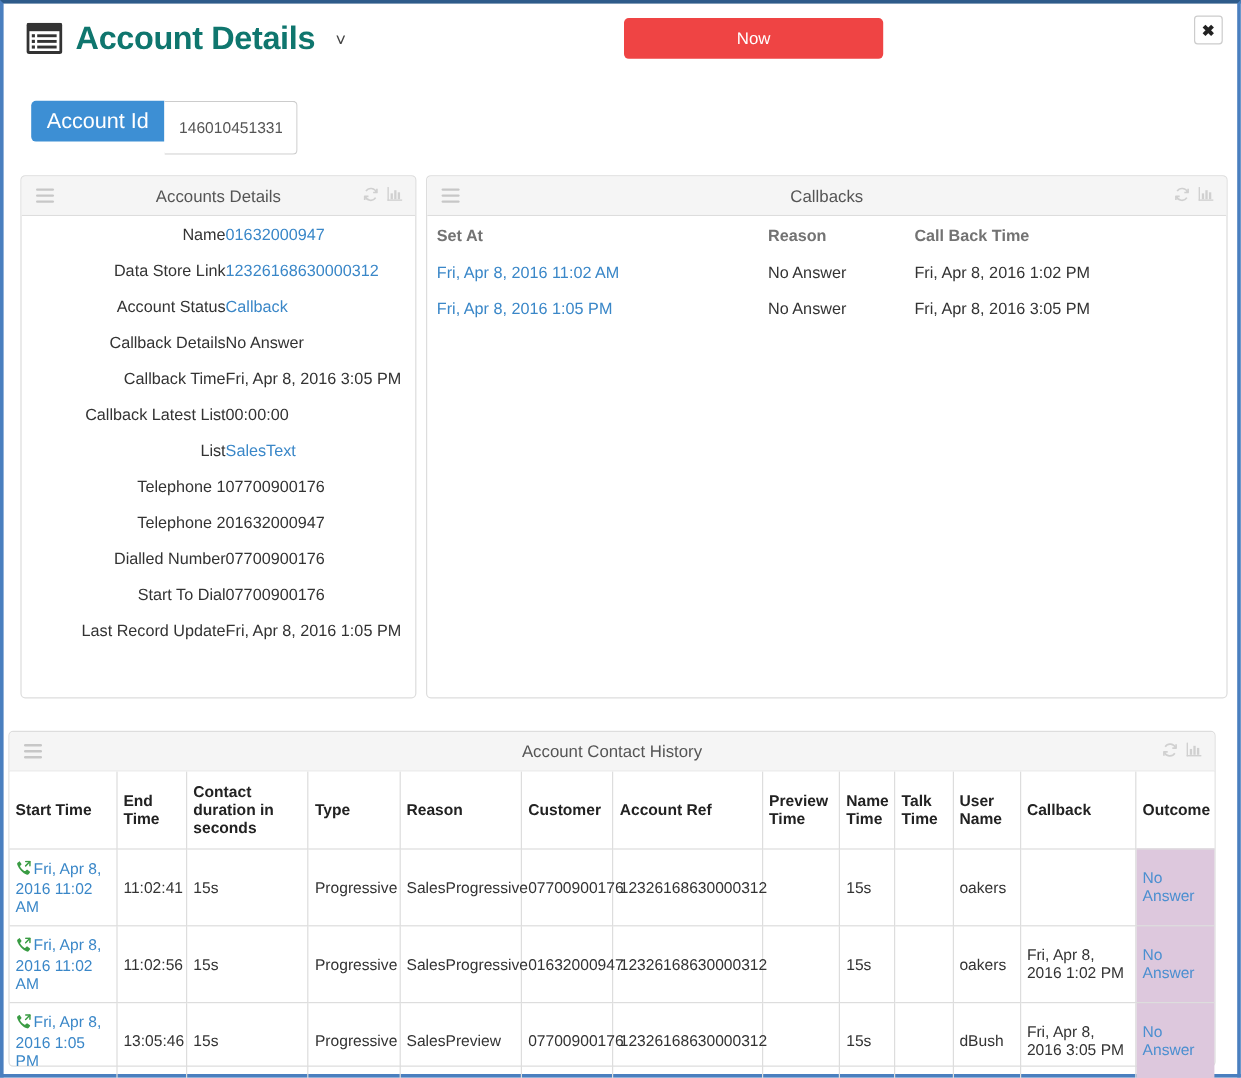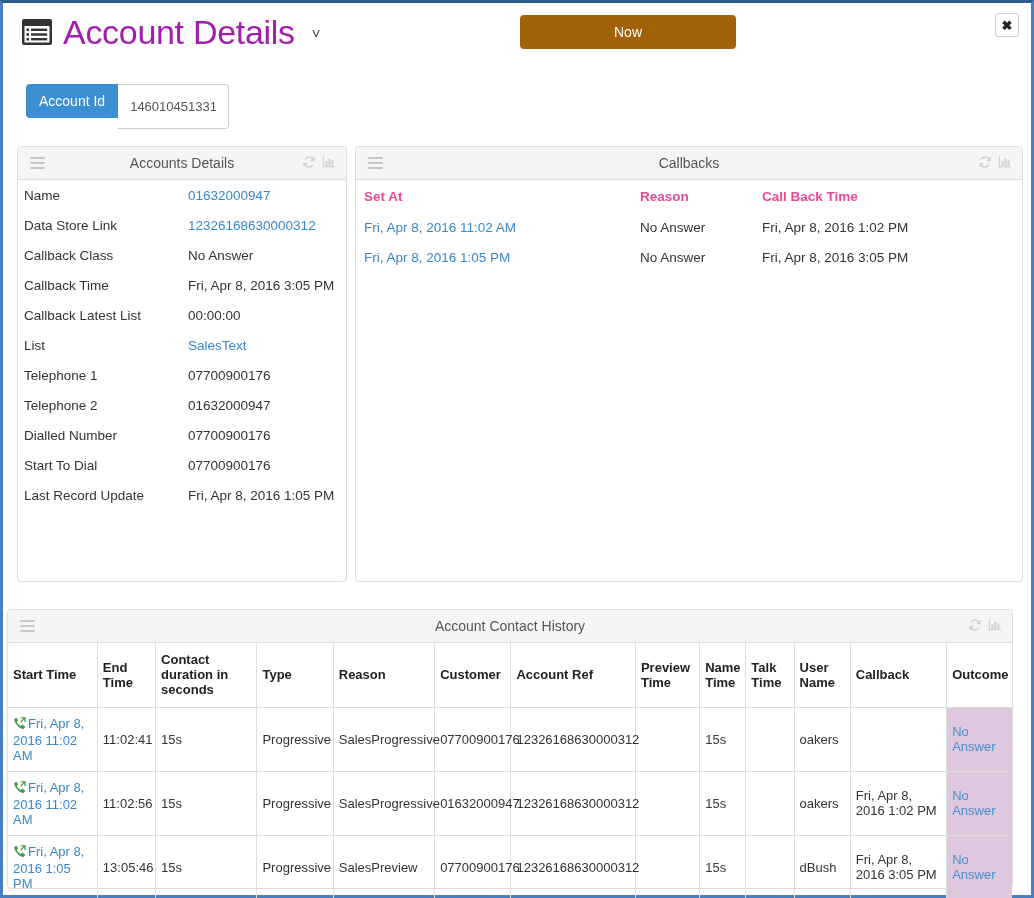--- a/index.html
+++ b/index.html
@@ -35,39 +35,39 @@
     left: 19px; top: 12px;
     display: flex;
     align-items: center;
     gap: 11px;
   }
   .title-icon {
     width: 30px; height: 26px;
     display: block;
   }
   .page-title {
-    font-size: 34px;
-    font-weight: normal;
-    color: #a21caf;
+    font-size: 27px;
+    font-weight: bold;
+    color: #0f766e;
     line-height: 34px;
     letter-spacing: -0.3px;
     white-space: nowrap;
   }
   .title-caret {
     font-size: 15px;
     color: #444;
     margin-left: 6px;
     position: relative;
     top: 1px;
   }
   .now-button {
     position: absolute;
     left: 517px; top: 12px;
     width: 216px; height: 34px;
-    background: #a16207;
+    background: #ef4444;
     border: none;
     border-radius: 4px;
     color: #ffffff;
     font-size: 14px;
     font-family: "Liberation Sans", sans-serif;
     cursor: pointer;
     line-height: 34px;
     text-align: center;
     padding: 0;
   }
@@ -91,21 +91,21 @@
   
   .accountid-group {
     position: absolute;
     left: 23px; top: 81px;
     display: flex;
     height: 34px;
   }
   .accountid-label {
     background: #3d8fd4;
     color: #ffffff;
-    font-size: 14px;
+    font-size: 18px;
     padding: 0 13px;
     line-height: 34px;
     border-radius: 4px 0 0 4px;
     white-space: nowrap;
   }
   .accountid-input {
     width: 111px;
     height: 45px;
     border: 1px solid #cccccc;
     border-left: none;
@@ -154,21 +154,21 @@
   .head-tools {
     position: absolute;
     right: 10px; top: 8px;
     display: flex;
     align-items: center;
     gap: 6px;
   }
 
   
   #panel-accounts { left: 14px; top: 143px; width: 330px; height: 436px; }
-  .kv-list { padding: 0 0 6px 0; }
+  .kv-list { padding: 0 0 6px 0; text-align: right; }
   .kv-row {
     display: flex;
     height: 30px;
     align-items: center;
     padding: 0 6px 0 6px;
   }
   .kv-key {
     width: 164px;
     font-size: 13.5px;
     color: #333333;
@@ -180,21 +180,21 @@
     white-space: nowrap;
   }
   .kv-val.link { color: #3a87c8; }
 
   
   #panel-callbacks { left: 352px; top: 143px; width: 668px; height: 436px; }
   .cb-table { width: 100%; border-collapse: collapse; }
   .cb-table th {
     text-align: left;
     font-size: 13.5px;
-    color: #ec4899;
+    color: #737373;
     font-weight: bold;
     padding: 8px 6px 8px 6px;
     height: 32px;
   }
   .cb-table td {
     font-size: 13.5px;
     color: #333333;
     padding: 7px 6px;
     height: 30px;
   }
@@ -308,21 +308,25 @@
     <div class="kv-list">
       <div class="kv-row">
           <span class="kv-key">Name</span>
           <span class="kv-val link">01632000947</span>
         </div>
       <div class="kv-row">
           <span class="kv-key">Data Store Link</span>
           <span class="kv-val link">12326168630000312</span>
         </div>
       <div class="kv-row">
-          <span class="kv-key">Callback Class</span>
+          <span class="kv-key">Account Status</span>
+          <span class="kv-val link">Callback</span>
+        </div>
+      <div class="kv-row">
+          <span class="kv-key">Callback Details</span>
           <span class="kv-val">No Answer</span>
         </div>
       <div class="kv-row">
           <span class="kv-key">Callback Time</span>
           <span class="kv-val">Fri, Apr 8, 2016 3:05 PM</span>
         </div>
       <div class="kv-row">
           <span class="kv-key">Callback Latest List</span>
           <span class="kv-val">00:00:00</span>
         </div>

